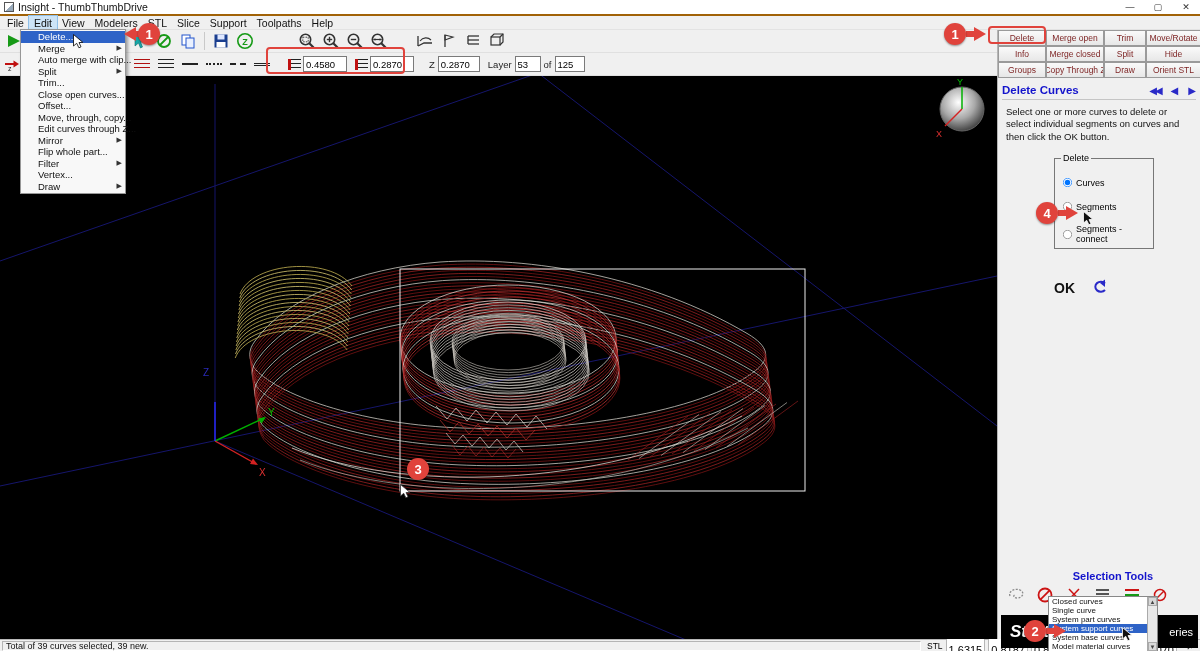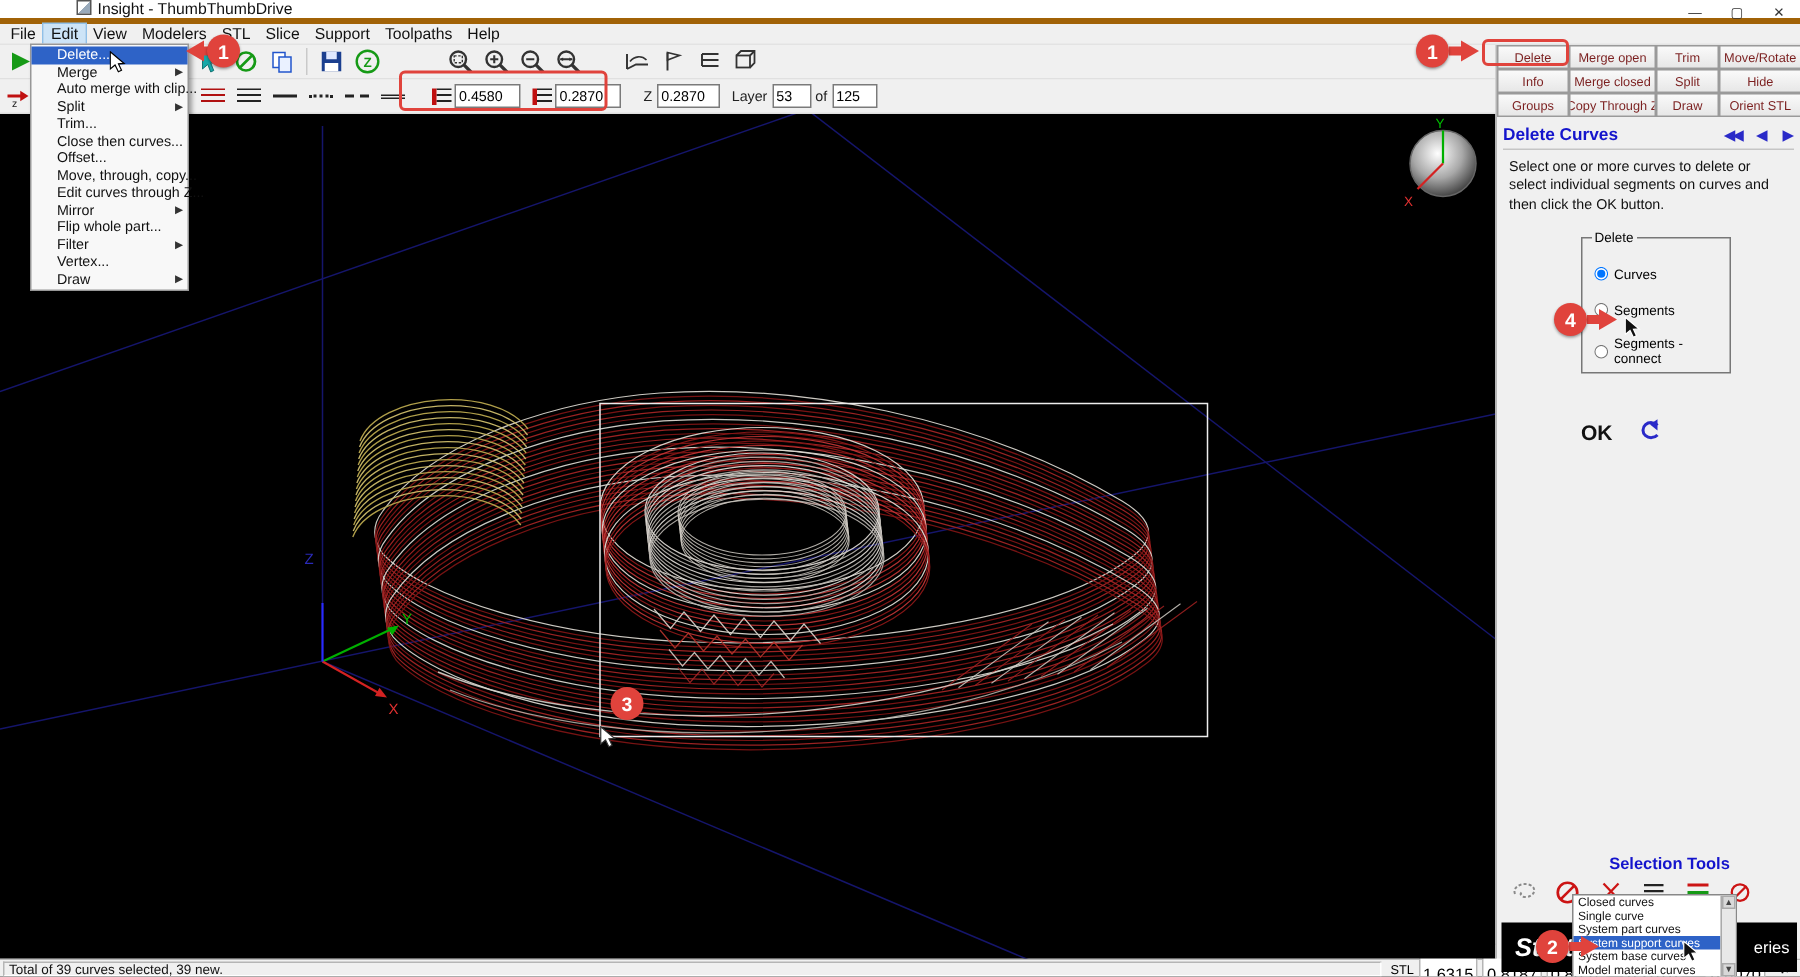--- a/index.html
+++ b/index.html
@@ -1,21 +1,21 @@
 <!DOCTYPE html>
 <html><head>
 <meta charset="utf-8">
 <style>
   * { margin:0; padding:0; box-sizing:border-box; }
   html,body { width:1200px; height:651px; overflow:hidden; }
   body { font-family:"Liberation Sans", sans-serif; font-size:11px; background:#f0f0f0; }
   .app { position:relative; width:1200px; height:651px; background:#f0f0f0; overflow:hidden; }
 
   
-  .titlebar { height:16px; background:#ffffff; display:flex; align-items:flex-start; border-bottom:4px solid #a16207;padding-left:47px; }
+  .titlebar { height:16px; background:#ffffff; display:flex; align-items:center; border-bottom:2px solid #a16207; }
   .titlebar .appicon { width:10px; height:10px; border:1px solid #555; margin:0 4px 0 4px; background:linear-gradient(135deg,#fff 50%,#9ab 50%); }
   .titlebar .title { font-size:10.5px; color:#111; flex:1; }
   .winbtn { width:28px; height:15px; display:flex; align-items:center; justify-content:center; font-size:9px; color:#333; }
 
   
   .menubar { height:14px; background:#f0f0f0; display:flex; align-items:center; padding-left:2px; border-bottom:1px solid #e3e3e3; }
   .menubar .mitem { padding:0 5px; height:14px; line-height:14px; font-size:10.5px; color:#111; }
   .menubar .mitem.open { background:#cde4f7; outline:1px solid #90c0e8; }
 
   
@@ -553,21 +553,21 @@
         <span class="lab">Auto merge with clip...</span>
       </div>
     <div class="mi">
         <span class="lab">Split</span>
         <span class="sub">▶</span>
       </div>
     <div class="mi">
         <span class="lab">Trim...</span>
       </div>
     <div class="mi">
-        <span class="lab">Close then curves...</span>
+        <span class="lab">Close open curves...</span>
       </div>
     <div class="mi">
         <span class="lab">Offset...</span>
       </div>
     <div class="mi">
         <span class="lab">Move, through, copy...</span>
       </div>
     <div class="mi">
         <span class="lab">Edit curves through Z...</span>
       </div>

